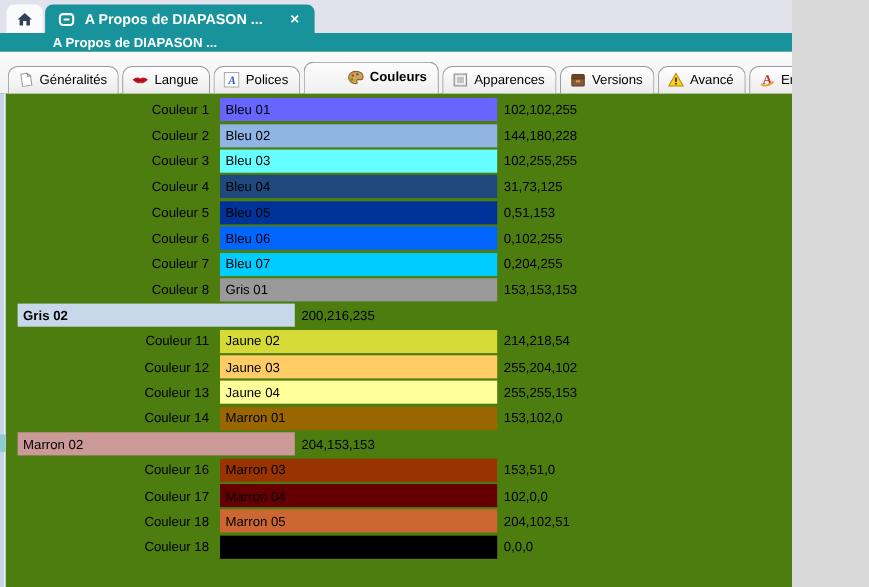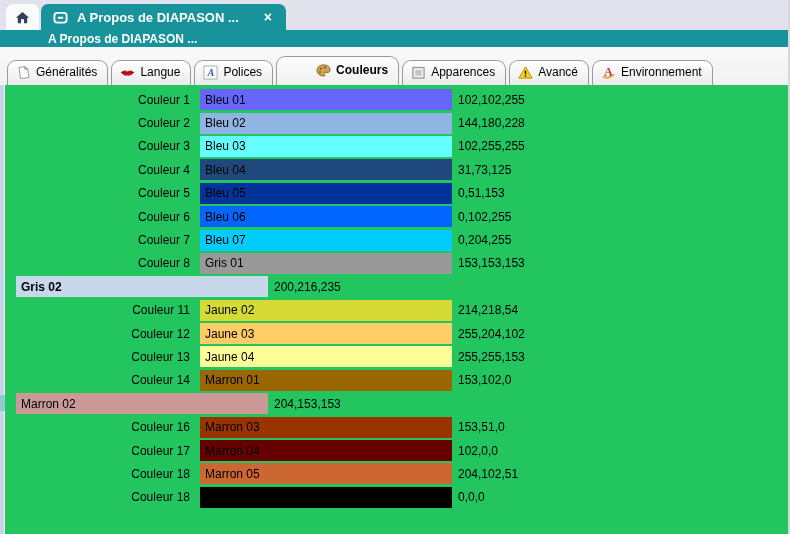--- a/index.html
+++ b/index.html
@@ -1,19 +1,19 @@
 <!DOCTYPE html>
 <html style="--accent: #18939C;"><head>
 <meta charset="utf-8">
 <style>
   * { margin:0; padding:0; box-sizing:border-box; }
   body { background:#d8d8d8; font-family:"Liberation Sans", sans-serif; }
   .screen {
-    position:relative; width:788px; height:534px; overflow:hidden;
-    background:#22c55e; font-size:12px; color:#000;
+    position:relative; width:720px; height:534px; overflow:hidden;
+    background:#4d7c0f; font-size:12px; color:#000;
   }
   
   .titlebar {
     position:absolute; top:0; left:0; right:0; height:30px;
     background:#E2E2EC; display:flex; align-items:flex-end; padding-left:6px;
   }
   .home-tab {
     width:33px; height:26px; background:#FBFBFD; border-radius:7px 7px 0 0;
     display:flex; align-items:center; justify-content:center; cursor:pointer;
   }
@@ -139,20 +139,30 @@
           <svg viewBox="0 0 16 16">
             <rect x="2" y="2.5" width="12" height="11.5" fill="#D9D9D9" stroke="#8a8a8a"></rect>
             <rect x="4" y="4.5" width="8" height="7.5" fill="#C4C4C4" stroke="#ffffff"></rect>
           </svg>
         </span>
         <span>Apparences</span>
       </div>
       <div class="tab">
         <span class="tab-icon">
           <svg viewBox="0 0 16 16">
+            <rect x="2" y="5.5" width="12" height="8.5" rx="1" fill="#8A5A33" stroke="#5D3A1E"></rect>
+            <rect x="2" y="3" width="12" height="4" rx="1" fill="#6D4426" stroke="#5D3A1E"></rect>
+            <rect x="6" y="8.5" width="4" height="2" fill="#C89A6A"></rect>
+          </svg>
+        </span>
+        <span>Versions</span>
+      </div>
+      <div class="tab">
+        <span class="tab-icon">
+          <svg viewBox="0 0 16 16">
             <path d="M8 2 L15 14 H1 Z" fill="#FFD21E" stroke="#B88A00"></path>
             <rect x="7.2" y="6" width="1.6" height="4" fill="#222"></rect>
             <rect x="7.2" y="11" width="1.6" height="1.6" fill="#222"></rect>
           </svg>
         </span>
         <span>Avancé</span>
       </div>
       <div class="tab">
         <span class="tab-icon">
           <svg viewBox="0 0 16 16">

